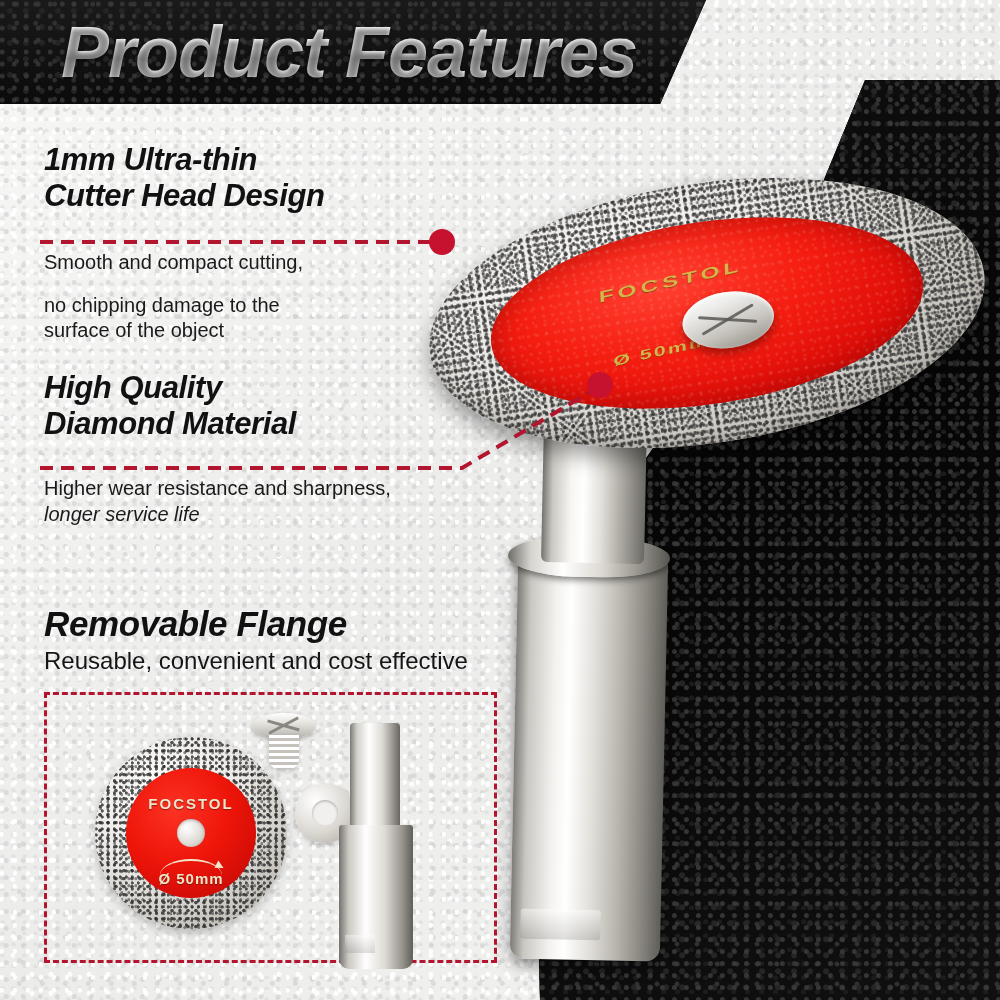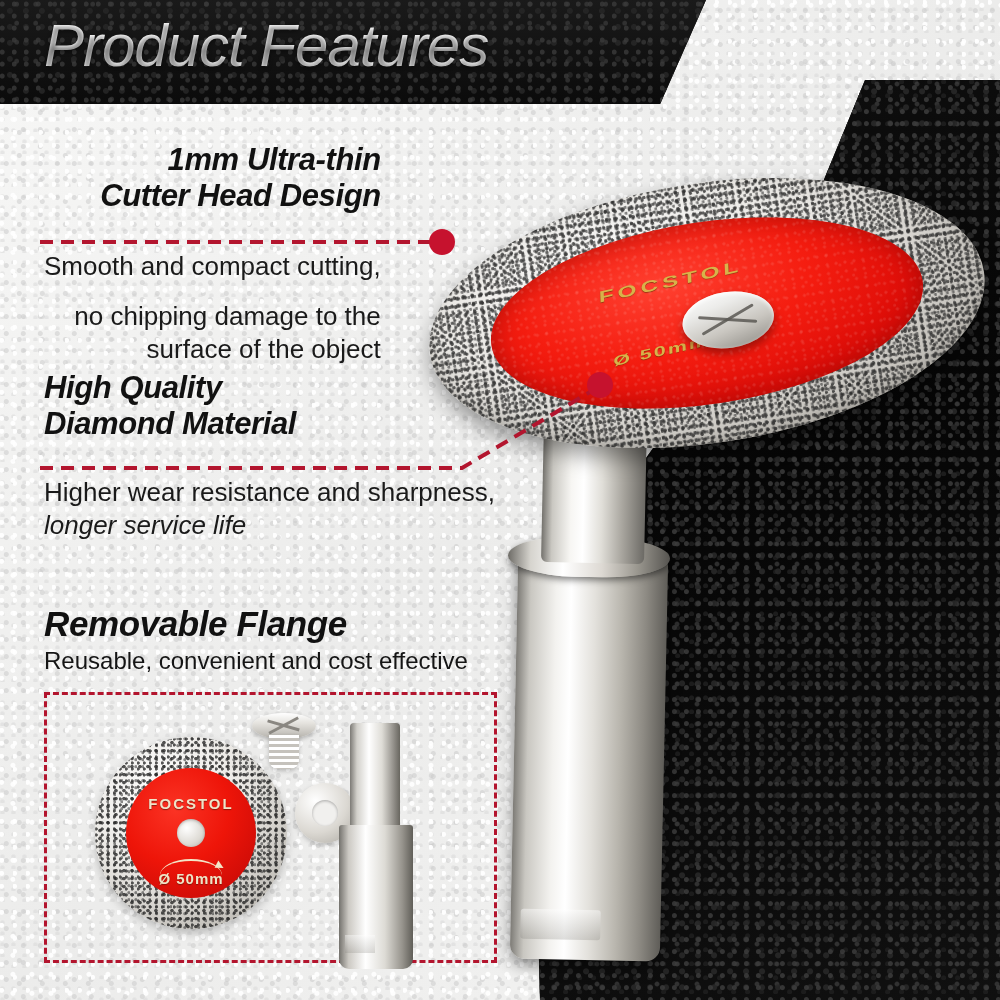--- a/index.html
+++ b/index.html
@@ -44,46 +44,46 @@
     background-color:#141414;
     background-image:
       radial-gradient(circle at 18% 34%, rgba(58,58,58,.8) 0 2px, transparent 3px),
       radial-gradient(circle at 62% 68%, rgba(38,38,38,.9) 0 2.4px, transparent 3.4px),
       radial-gradient(circle at 88% 22%, rgba(70,70,70,.55) 0 1.8px, transparent 3px),
       linear-gradient(180deg,#1a1a1a 0%,#0b0b0b 100%);
     background-size:12px 12px,16px 16px,19px 19px,100% 100%;
     clip-path:polygon(0 0, 100% 0, 93.5% 100%, 0 100%);
   }
   .banner-title{
-    position:absolute;left:44px;top:11px;
-    font-size:60px;font-weight:normal;font-style:italic;
+    position:absolute;left:61px;top:11px;
+    font-size:72px;font-weight:bold;font-style:italic;
     letter-spacing:-1px;
     color:#ffffff;
     background:linear-gradient(180deg,#ffffff 0%,#ffffff 46%,#cfcfcf 58%,#ffffff 78%);
     -webkit-background-clip:text;background-clip:text;
     -webkit-text-fill-color:transparent;
     text-shadow:0 2px 4px rgba(0,0,0,.45);
     white-space:nowrap;
   }
 
   
   .feature{position:absolute;}
   .feat-head{
     font-size:31px;font-weight:bold;font-style:italic;
     color:#111;line-height:1.16;letter-spacing:-.4px;white-space:nowrap;
   }
   .feat-body{
-    font-size:26px;color:#1a1a1a;line-height:1.28;white-space:nowrap;
+    font-size:20px;color:#1a1a1a;line-height:1.28;white-space:nowrap;
     margin-top:9px;
   }
   .feat-sub{
     font-size:24px;color:#151515;line-height:1.2;white-space:nowrap;margin-top:2px;
   }
 
-  #feature-1{left:44px;top:142px;text-align:right;}
+  #feature-1{left:44px;top:142px;}
   #feature-2{left:44px;top:370px;}
   #feature-3{left:44px;top:604px;}
 
   
   .connector-svg{position:absolute;left:0;top:0;width:1000px;height:1000px;pointer-events:none;}
 
   
   .hero{position:absolute;left:430px;top:185px;width:570px;height:790px;}
 
   .shaft-lower{

